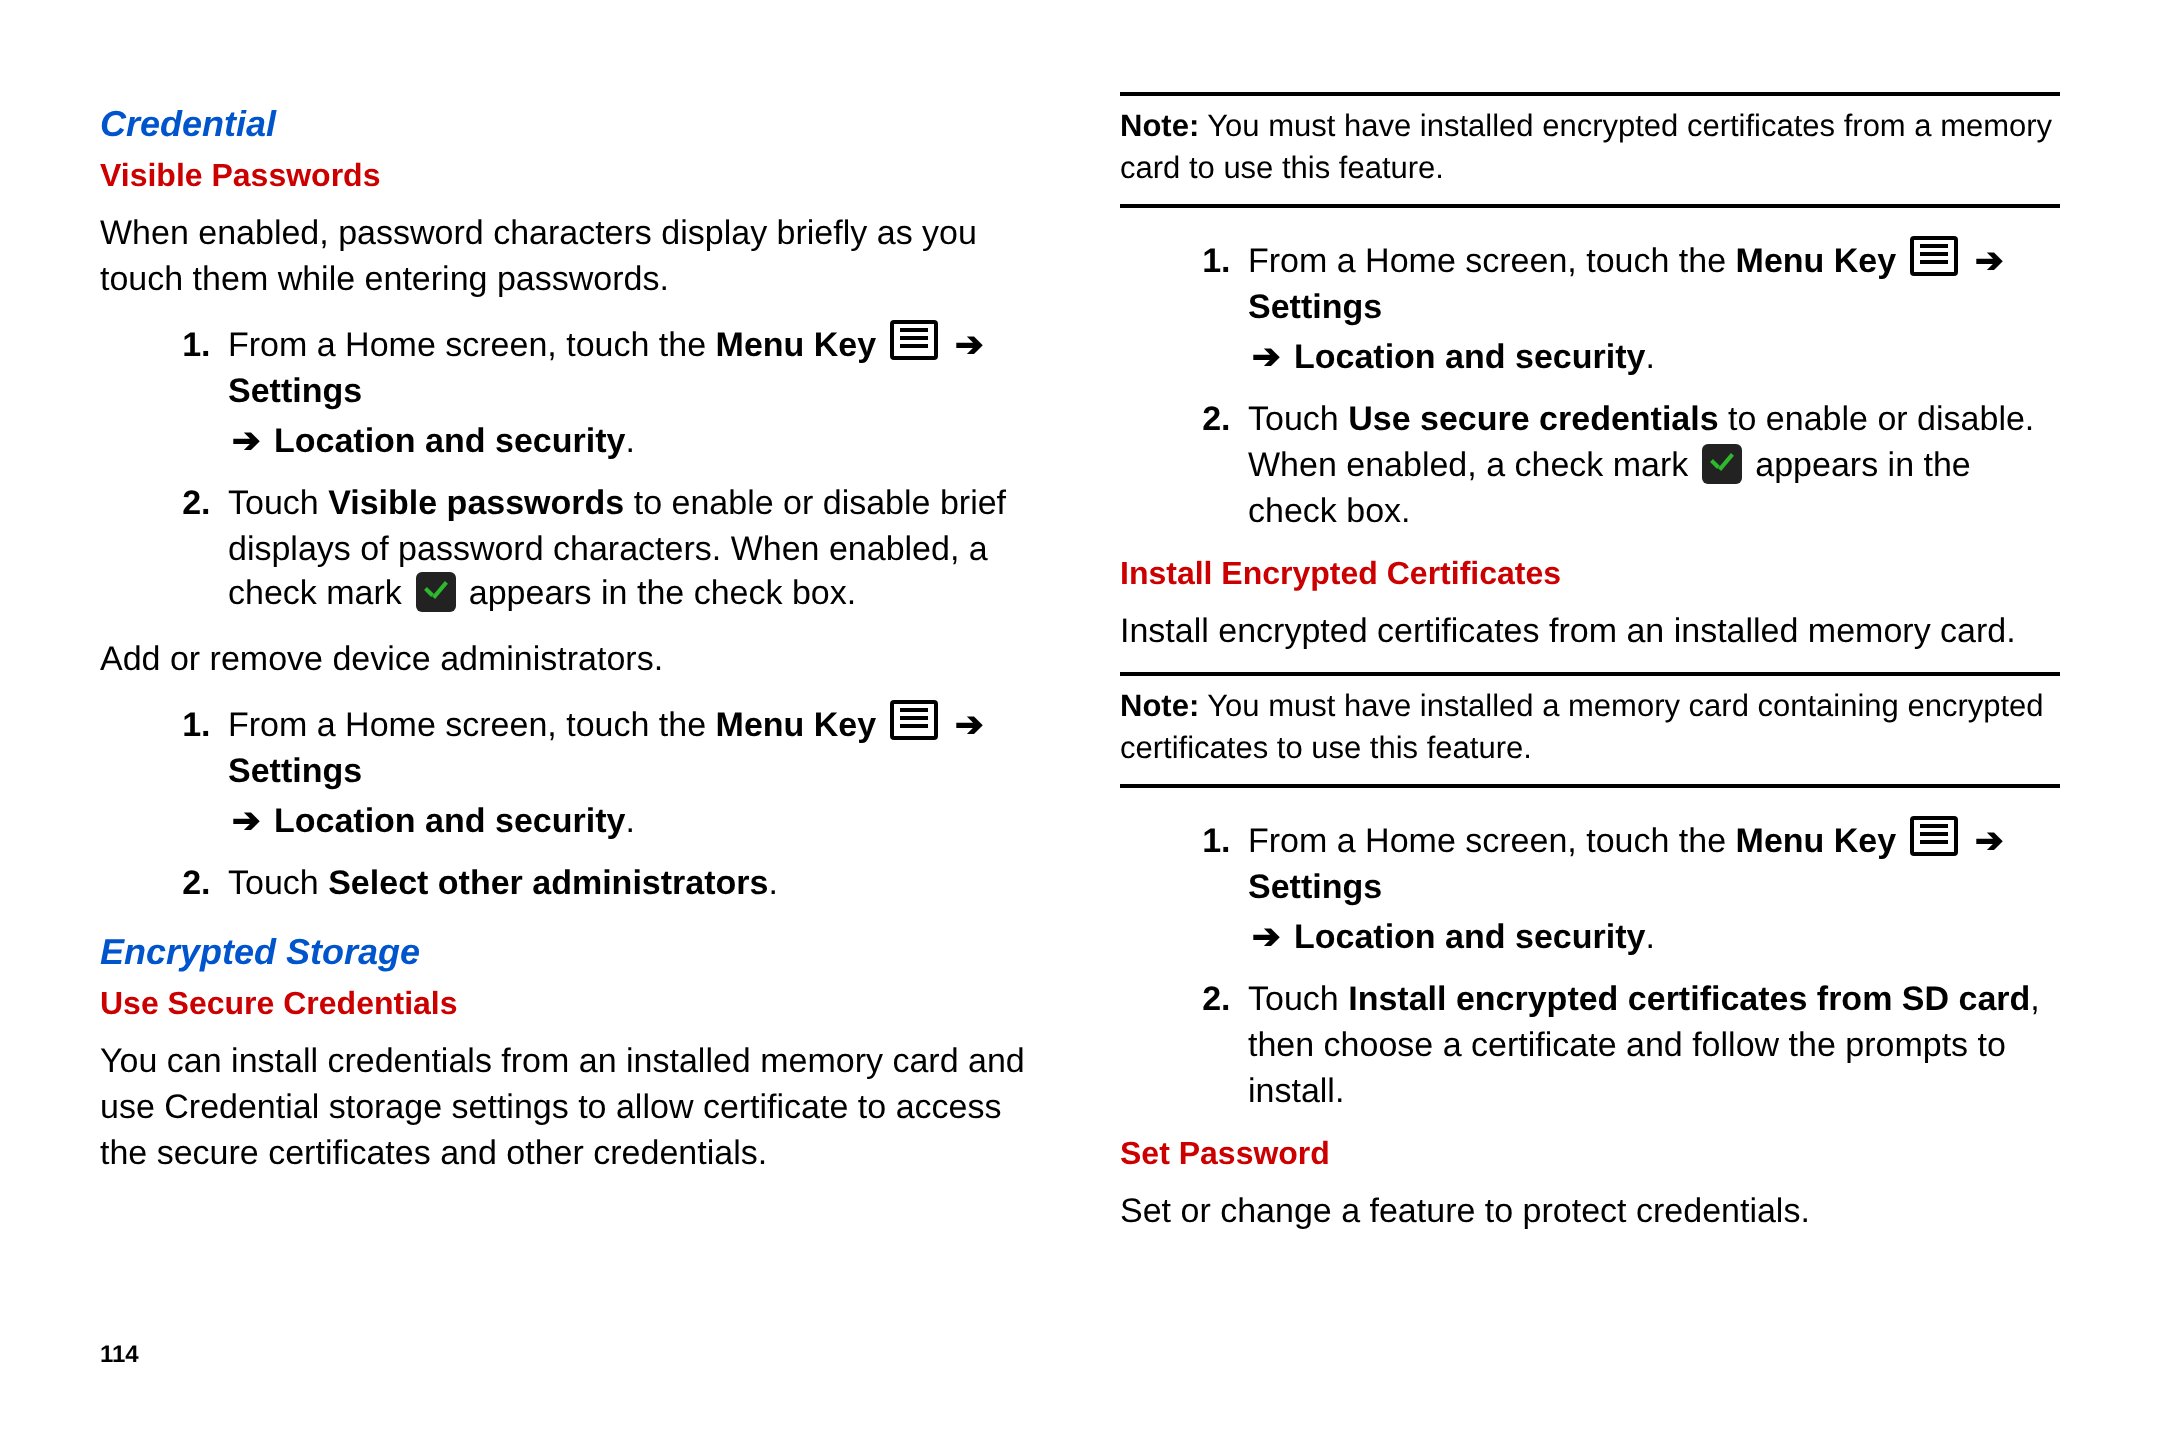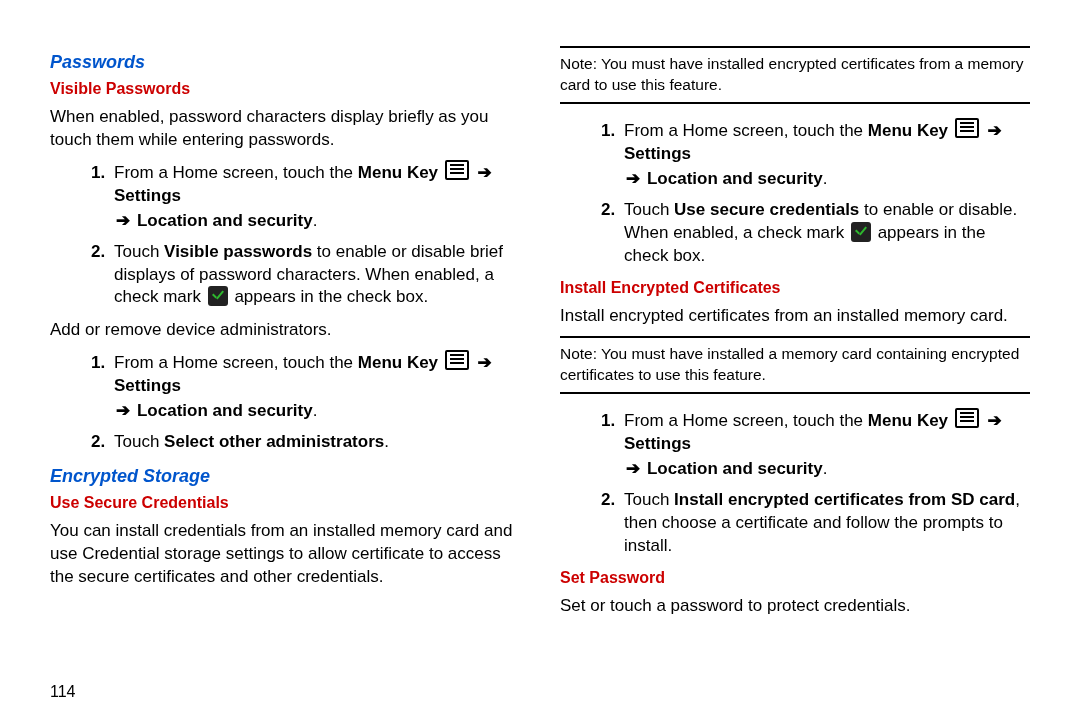--- a/index.html
+++ b/index.html
@@ -113,39 +113,40 @@
   }
   .note-box {
     border-top: 2px solid #000;
     border-bottom: 2px solid #000;
     padding: 6px 0;
     margin: 6px 0 14px 0;
     font-size: 15.5px;
     break-inside: avoid;
   }
   .note-label {
-    font-weight: normal;
+    font-weight: bold;
   }
   .page-num {
     position: absolute;
     left: 50px;
-    bottom: 19px;
-    font-size: 16px;
+    bottom: 36px;
+    font-size: 12px;
+    font-weight: bold;
   }
   .col2-spacer {
     break-before: column;
     height: 0;
   }
 </style>
 </head>
 <body>
 
 <div class="page">
 
-  <div class="h-section">Passwords</div>
+  <div class="h-section">Credential</div>
 
   <div class="h-sub">Visible Passwords</div>
 
   <p class="body">When enabled, password characters display briefly as you touch them while entering passwords.</p>
 
   <ol class="steps">
     <li>
       <span>From a Home screen, touch the </span><span class="b">Menu Key</span>
       <span class="menu-icon"></span>
       <span class="arrow">➔</span>
@@ -230,21 +231,21 @@
         <span class="b">Location and security</span>.
       </span>
     </li>
     <li>
       <span>Touch </span><span class="b">Install encrypted certificates from SD card</span><span>, then choose a certificate and follow the prompts to install.</span>
     </li>
   </ol>
 
   <div class="h-sub">Set Password</div>
 
-  <p class="body">Set or touch a password to protect credentials.</p>
+  <p class="body">Set or change a feature to protect credentials.</p>
 
   <ol class="steps">
     
     
   </ol>
 
 </div>
 
 <div class="page-num">114</div>
 

